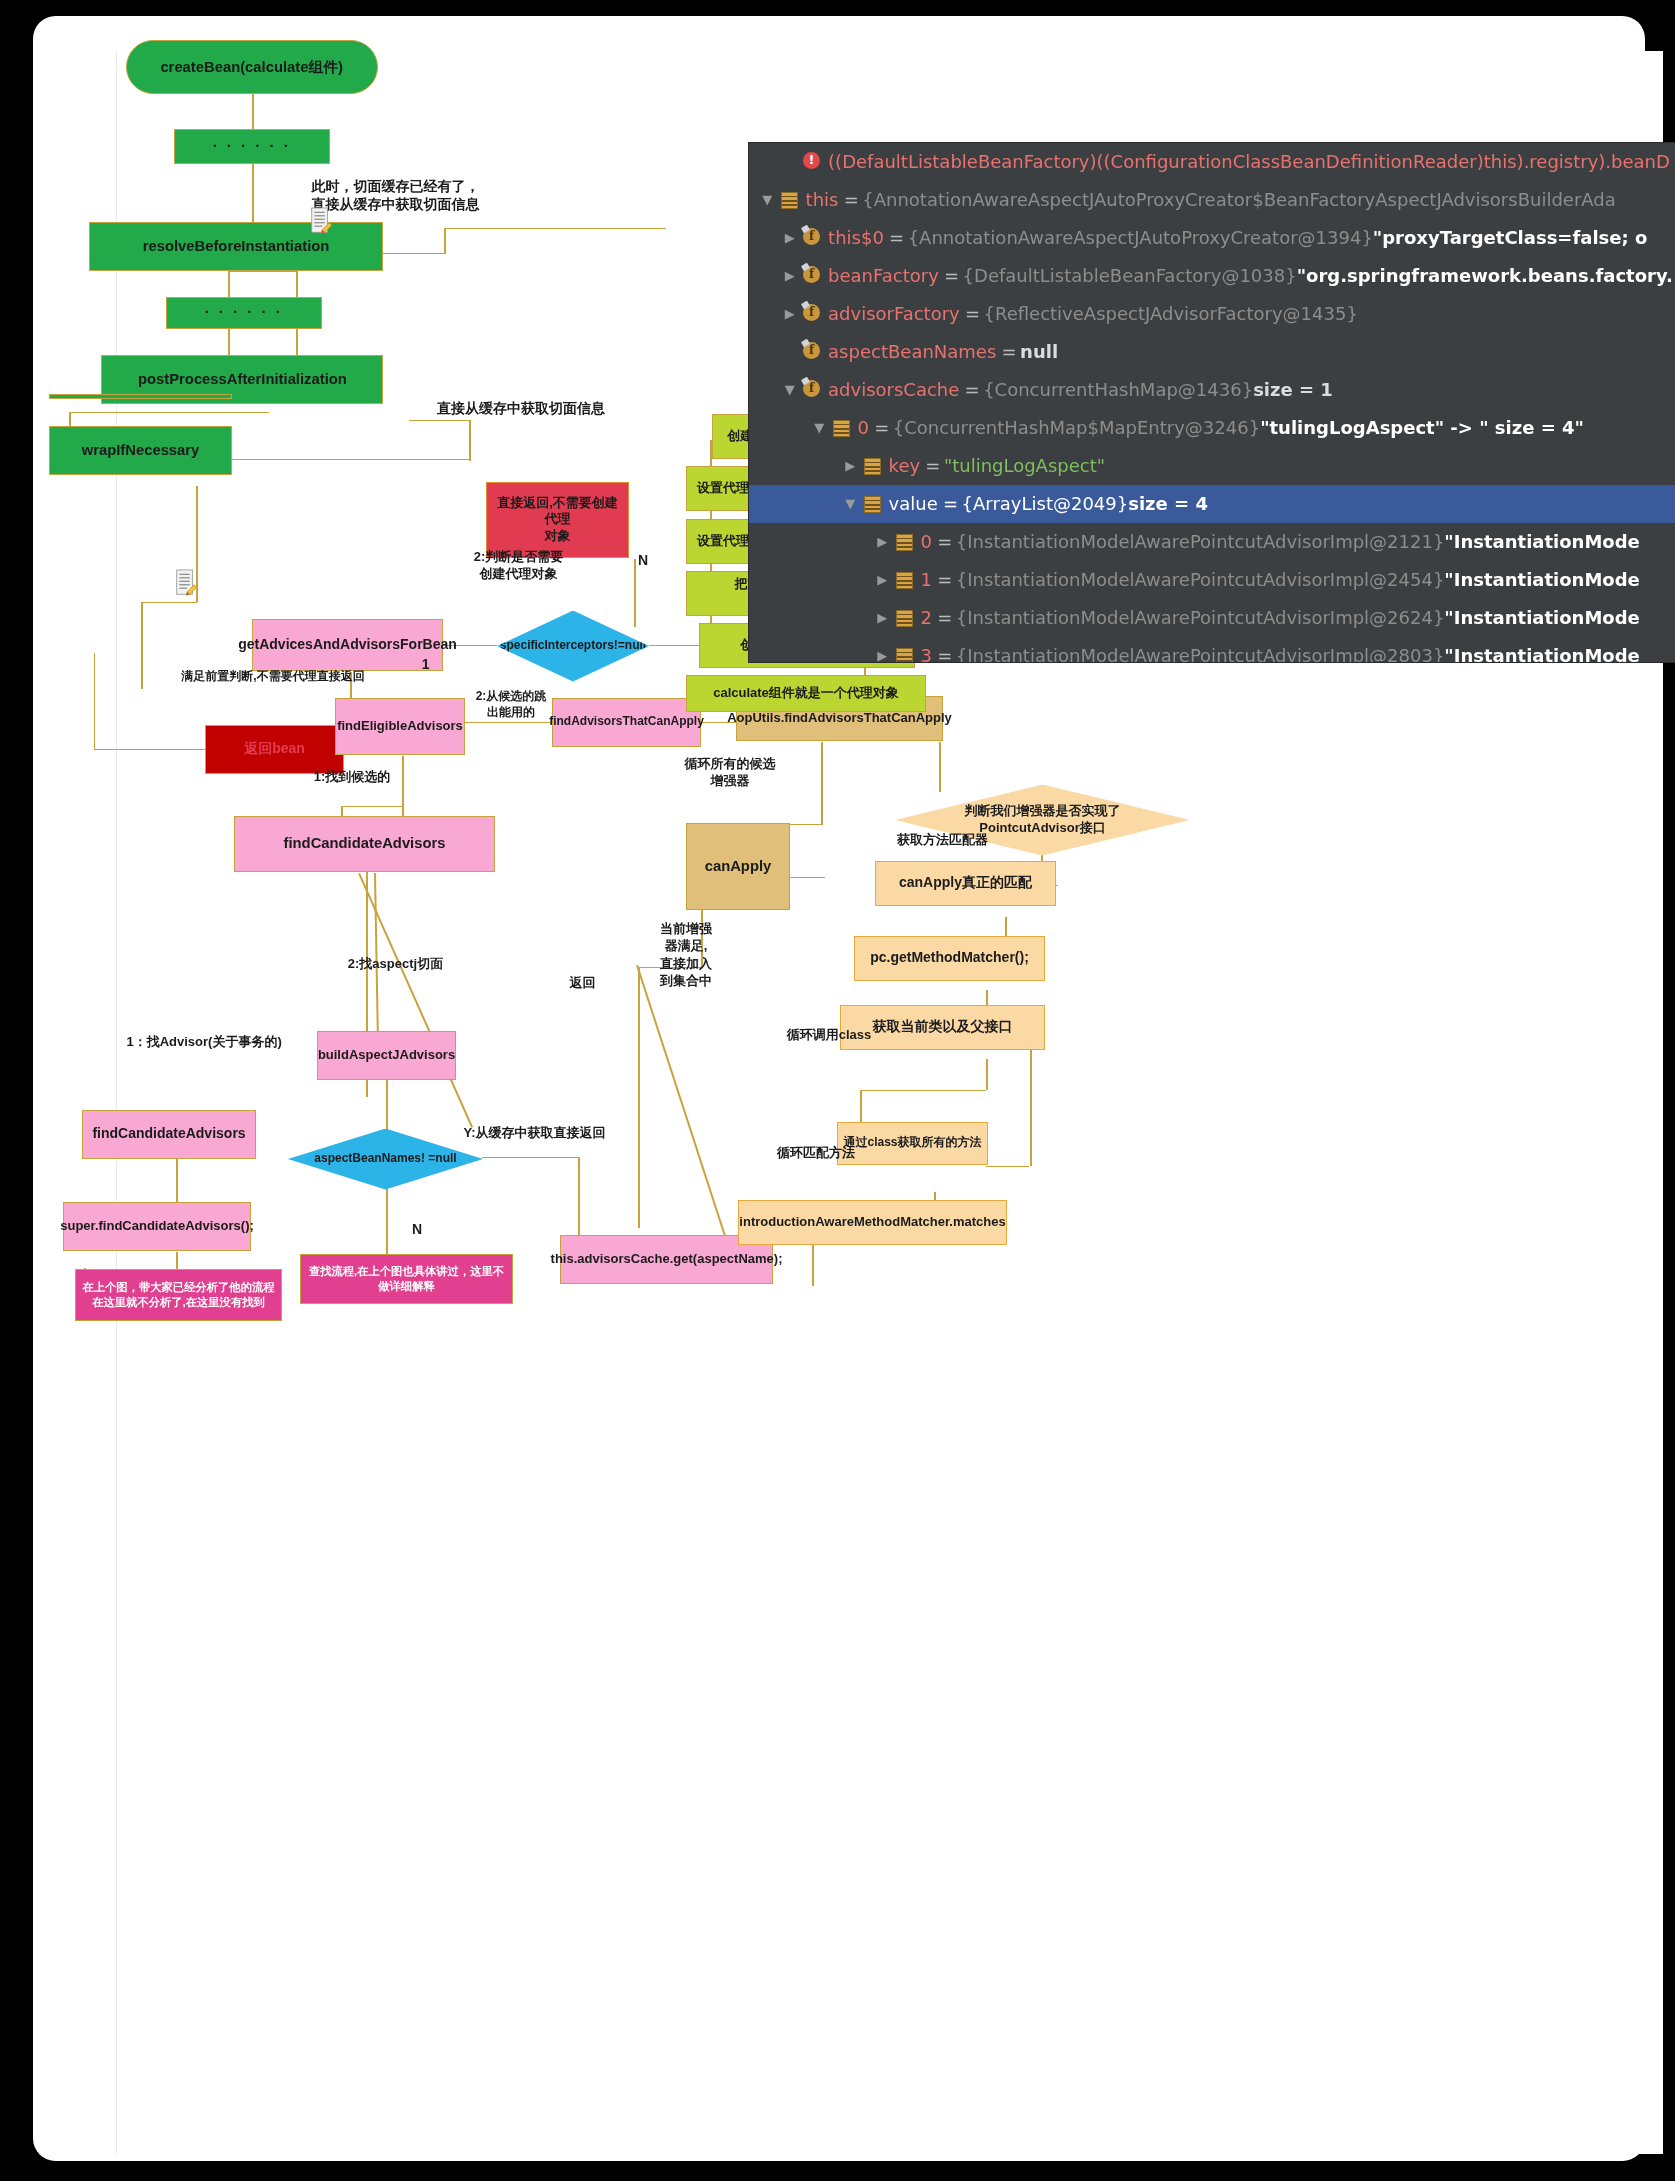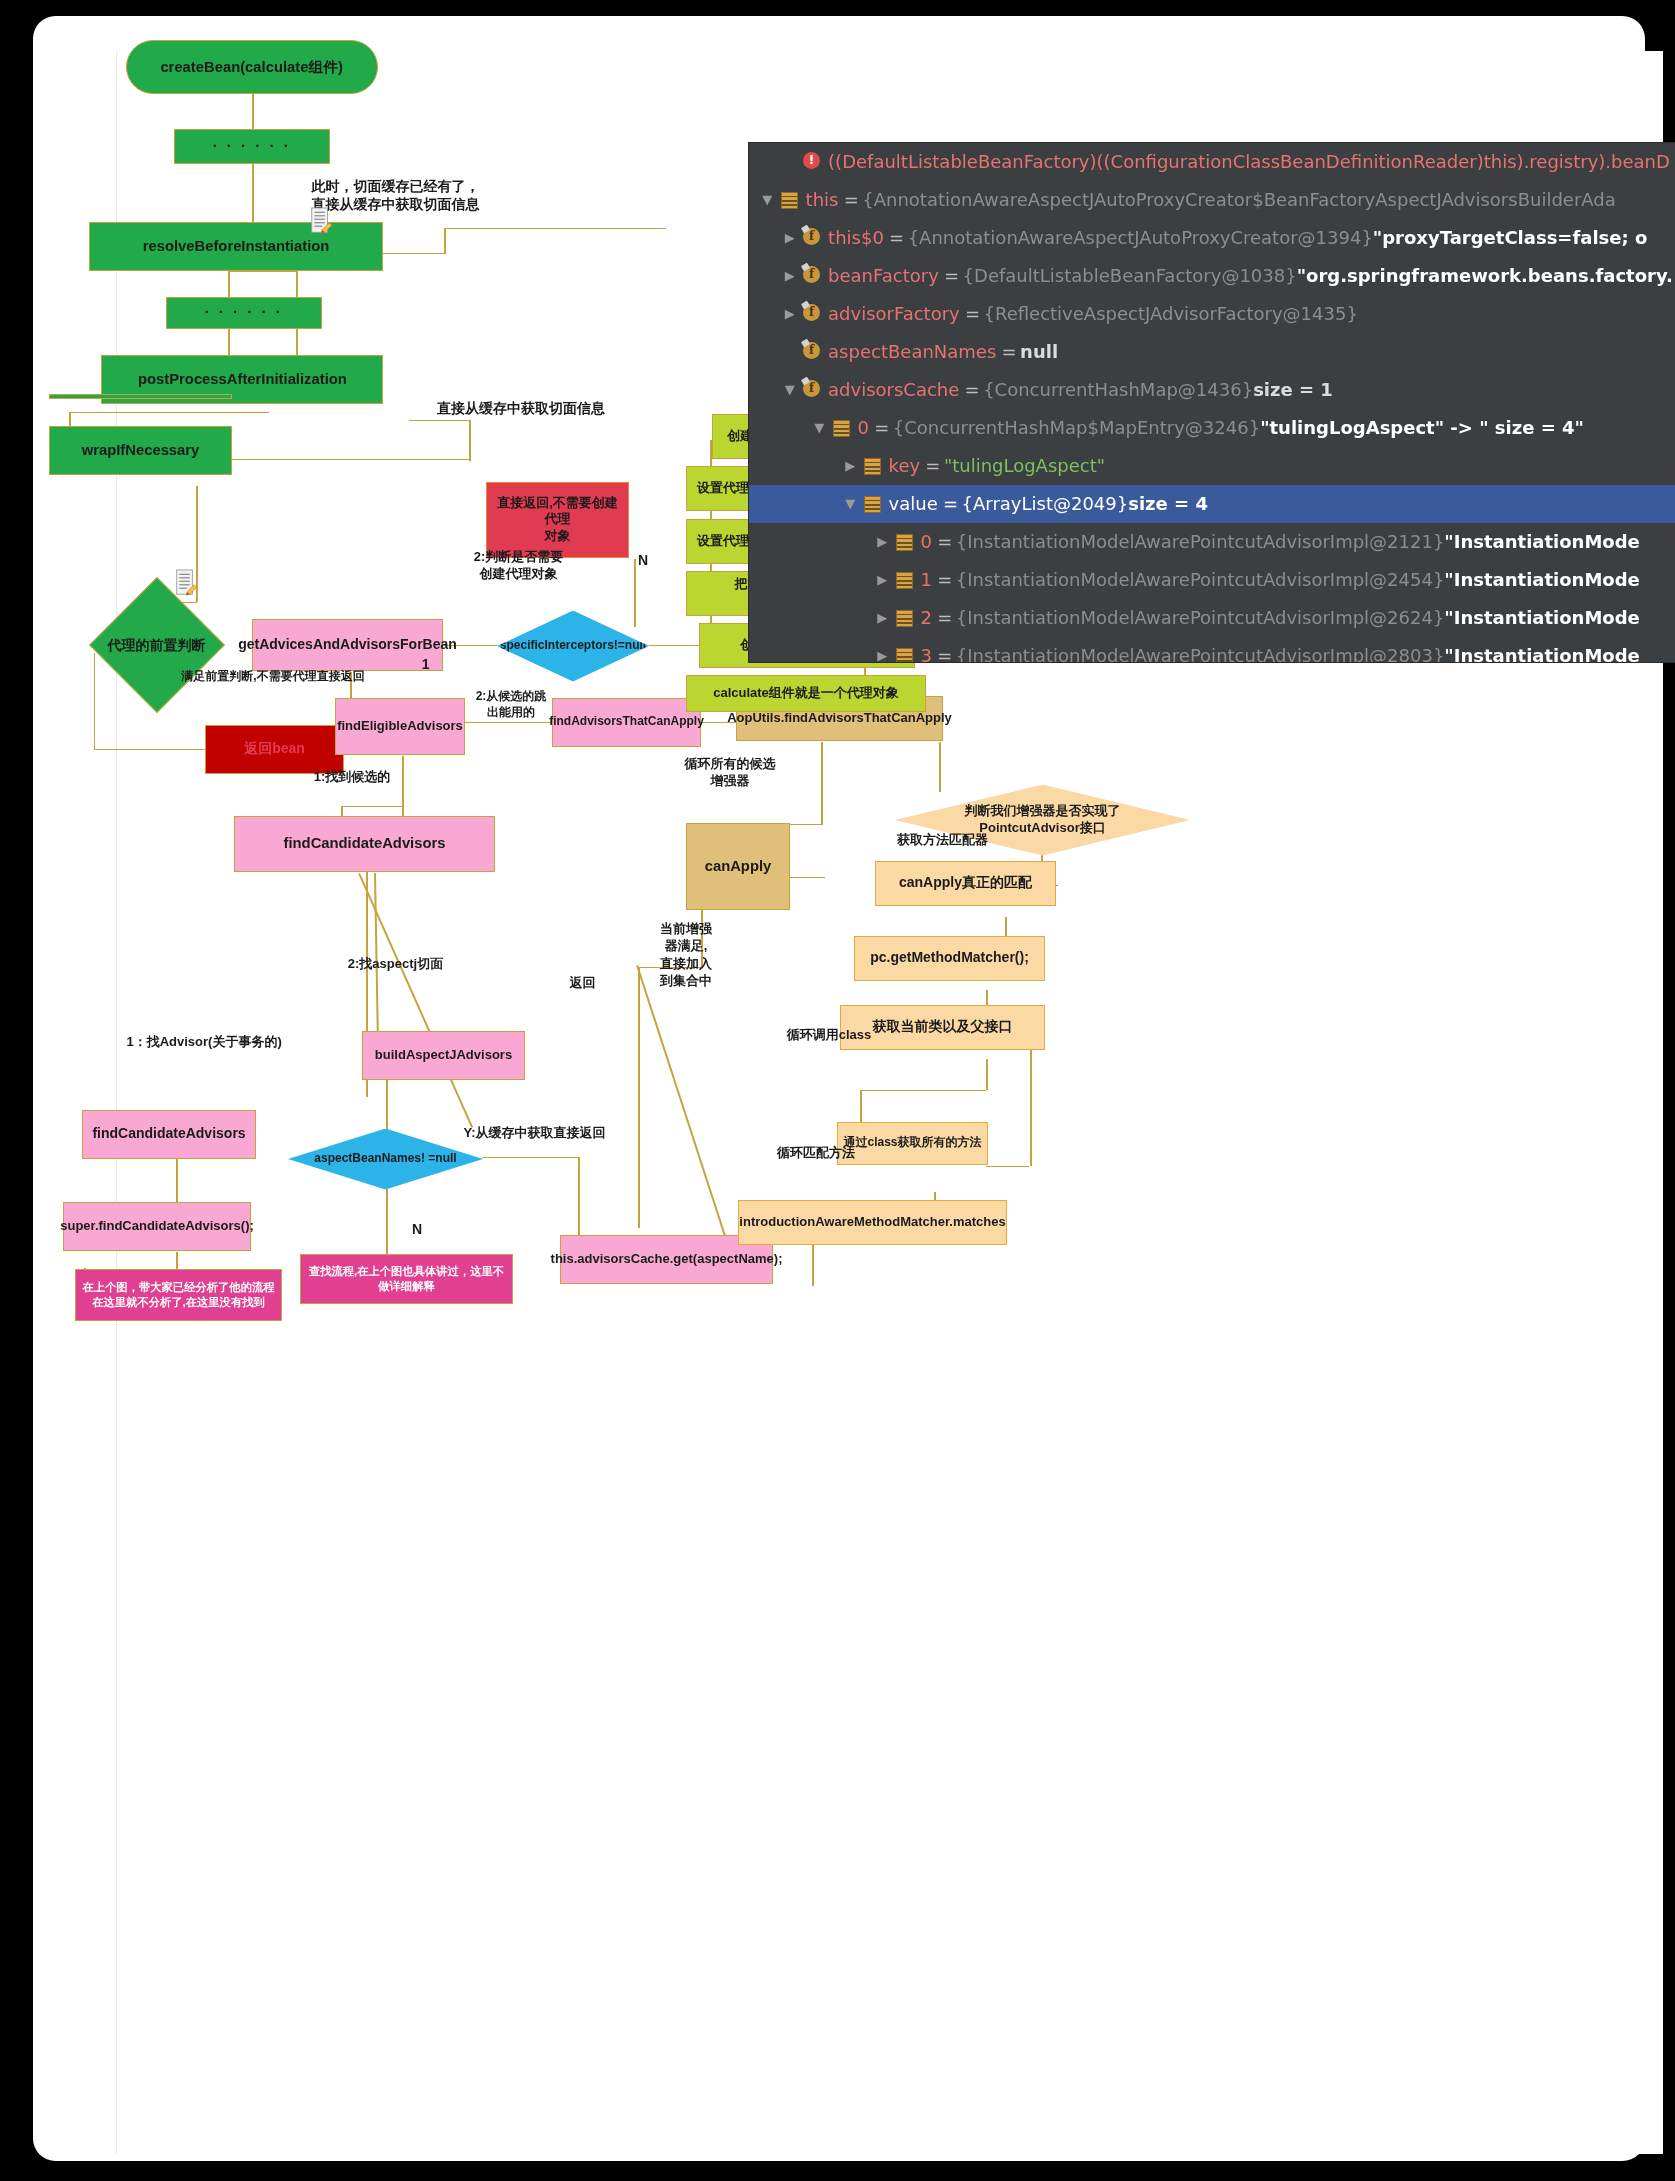--- a/index.html
+++ b/index.html
@@ -286,43 +286,39 @@
 
       <div class="node green" style="left:-28px; top:171px; width:294px; height:49px; font-size:14.8px;text-align:center;">resolveBeforeInstantiation</div>
 
       <div class="node green" style="left:49px; top:246px; width:156px; height:32px; font-size:14.8px; letter-spacing:2.6px;">· · · · · ·</div>
 
       <div class="node green" style="left:-15.6px; top:304px; width:282px; height:49px; font-size:14.8px;">postProcessAfterInitialization</div>
 
       <div class="node green" style="left:-68px; top:343px; width:183px; height:0px;"></div>
       <div class="node green" style="left:-68px; top:375px; width:183px; height:49px; font-size:14.8px;">wrapIfNecessary</div>
 
-      <div class="diamond d-green" style="left:-55px; top:542px; width:189px; height:104px; font-size:14px;">
-        <div class="dshape" style="width:96px;height:96px;left:47px;top:4.3px;"></div>
-        <div class="dlabel">代理的前置判断</div>
-      </div>
 
       <div class="node blue" style="left:135px; top:568px; width:191px; height:52px; font-size:14px;">getAdvicesAndAdvisorsForBean</div>
 
       <div class="wdiamond blue-wd" style="left:380px; top:560px; width:152px; height:71px; font-size:12px;">specificInterceptors!=null</div>
 
       <div class="node crimson" style="left:369px; top:431px; width:143px; height:76px; font-size:13px;">直接返回,不需要创建代理
 对象</div>
 
       <div class="node darkred" style="left:88px; top:674px; width:139px; height:49px; font-size:14px;">返回bean</div>
 
       <div class="node blue" style="left:218px; top:647px; width:130px; height:57px; font-size:13px;">findEligibleAdvisors</div>
 
       <div class="node blue" style="left:435px; top:647px; width:149px; height:49px; font-size:12px;">findAdvisorsThatCanApply</div>
 
       <div class="node tan" style="left:619px; top:645px; width:207px; height:45px; font-size:13px;">AopUtils.findAdvisorsThatCanApply</div>
 
       <div class="node blue" style="left:117px; top:765px; width:261px; height:56px; font-size:14.8px;">findCandidateAdvisors</div>
 
-      <div class="node blue" style="left:200px; top:980px; width:163px; height:49px; font-size:13px;margin-left:45px;">buildAspectJAdvisors</div>
+      <div class="node blue" style="left:200px; top:980px; width:139px; height:49px; font-size:13px;">buildAspectJAdvisors</div>
 
       <div class="wdiamond blue-wd" style="left:171px; top:1078px; width:195px; height:61px; font-size:12px;">aspectBeanNames!  =null</div>
 
       <div class="node blue" style="left:-35px; top:1059px; width:174px; height:49px; font-size:14px;">findCandidateAdvisors</div>
 
       <div class="node blue" style="left:-54px; top:1151px; width:188px; height:49px; font-size:13px;">super.findCandidateAdvisors();</div>
 
       <div class="node magenta" style="left:-42px; top:1218px; width:207px; height:52px; font-size:11.3px;">在上个图，带大家已经分析了他的流程
 在这里就不分析了,在这里没有找到</div>
 

